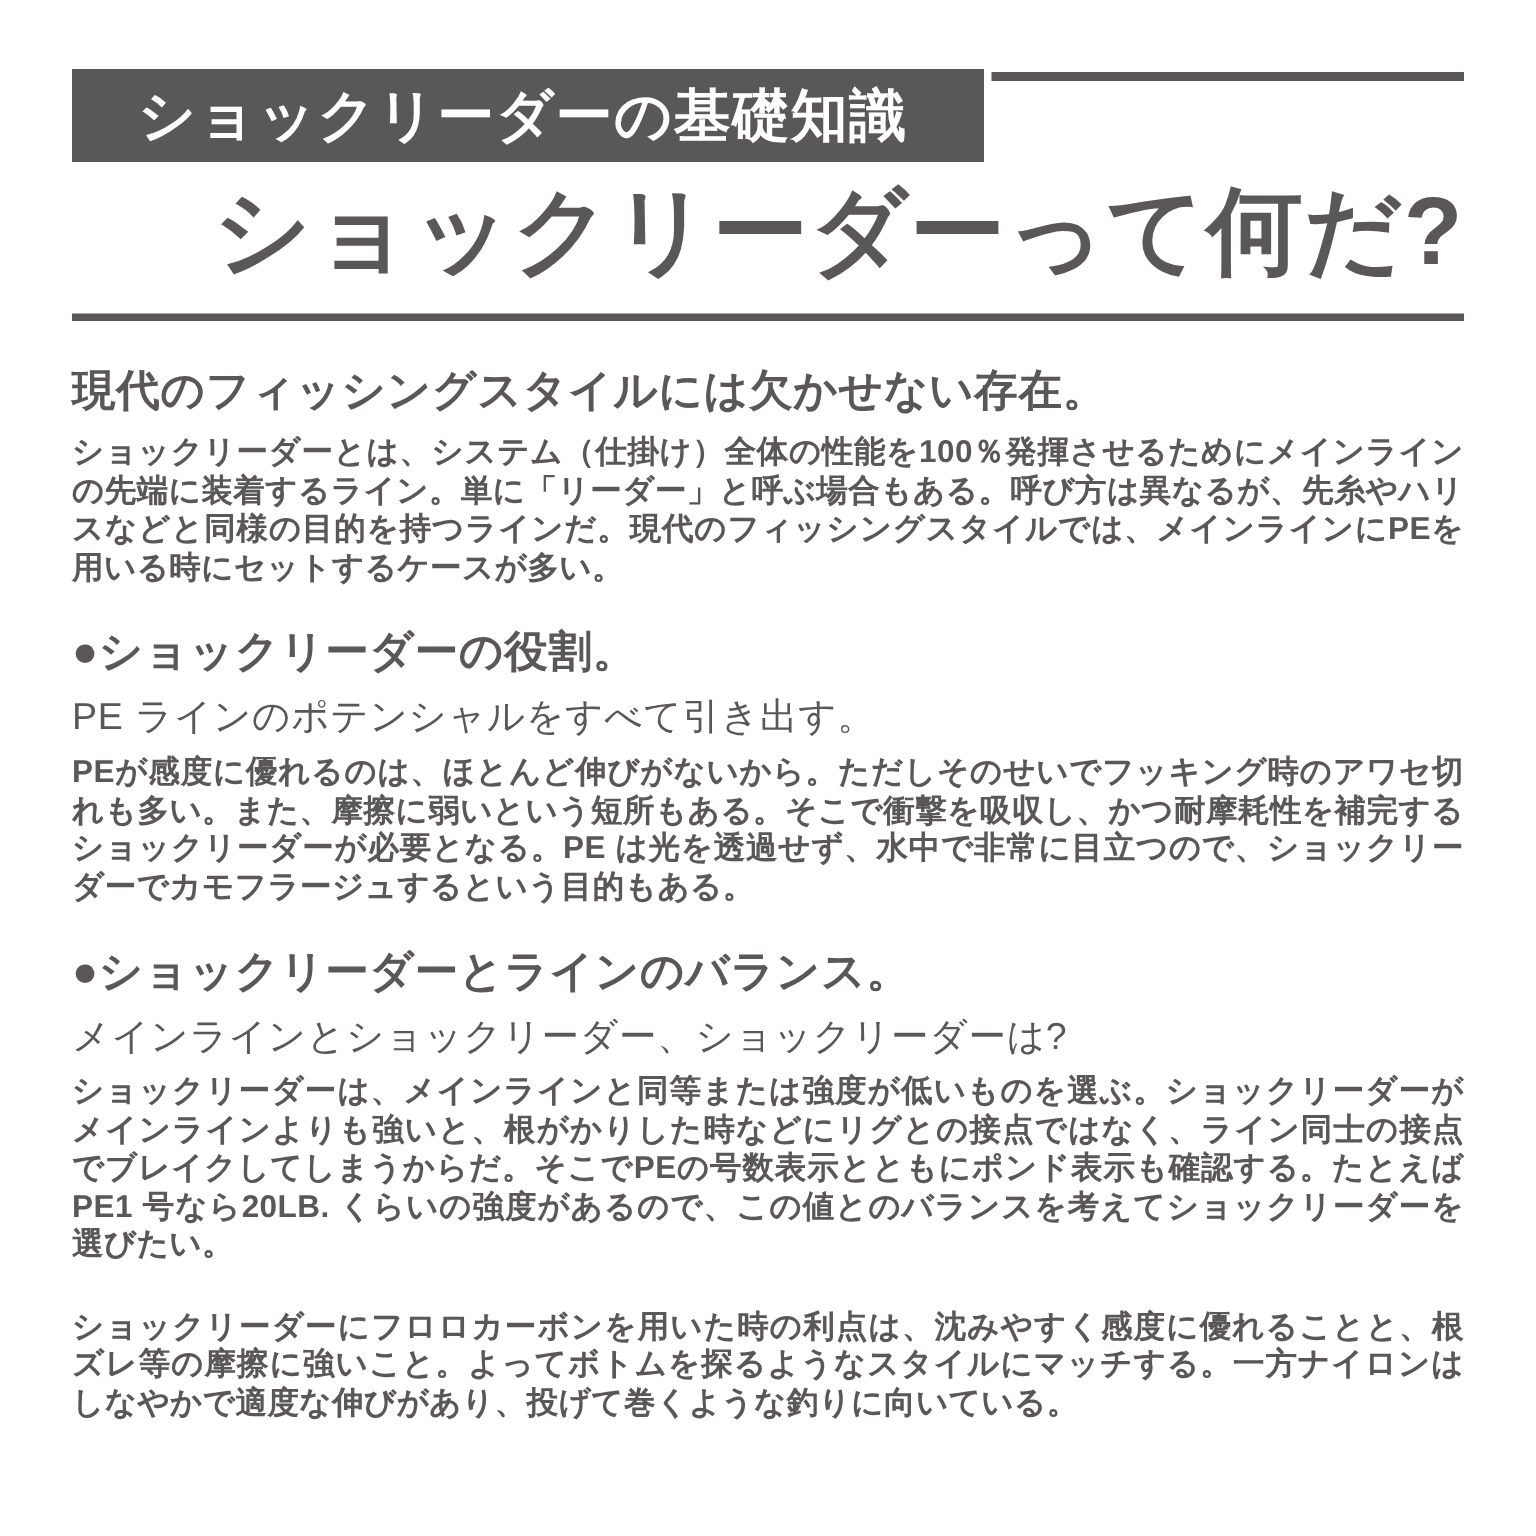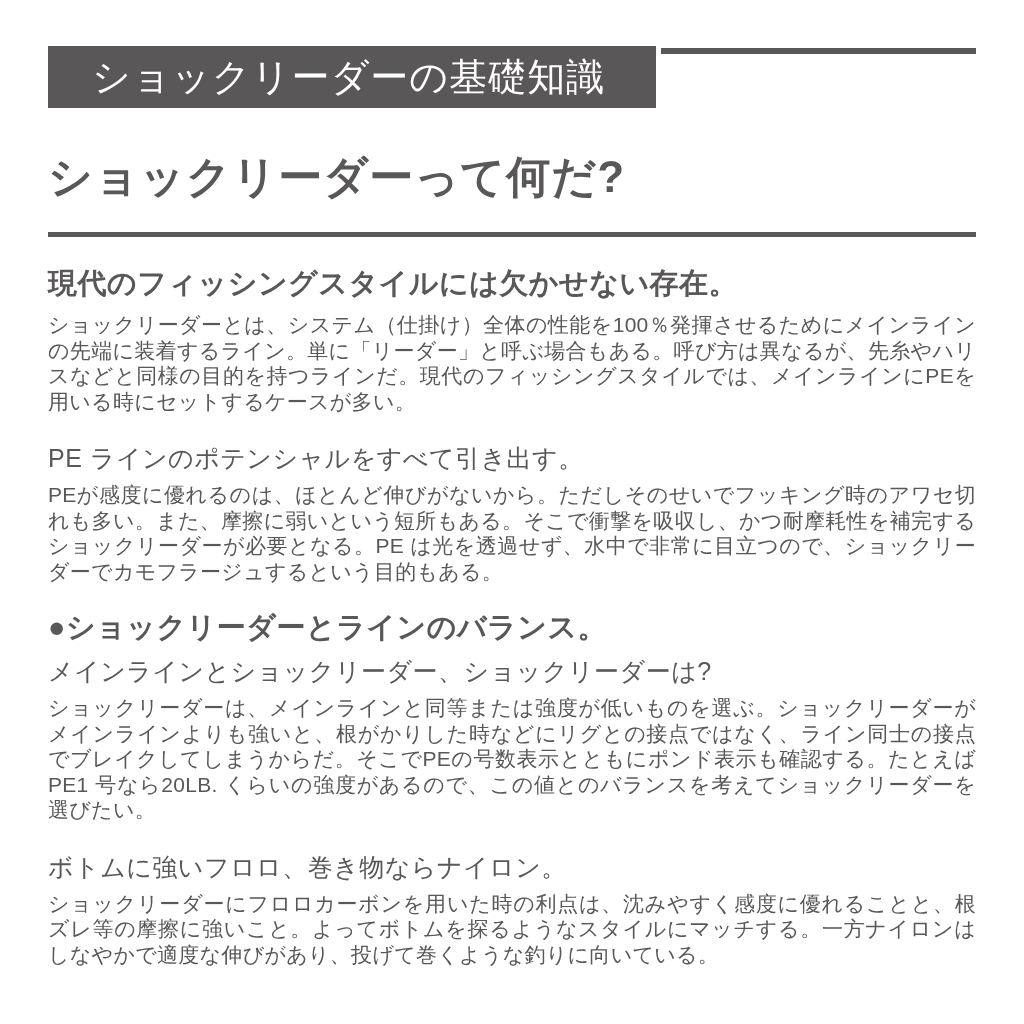--- a/index.html
+++ b/index.html
@@ -33,41 +33,42 @@
     top: 0;
     width: 608px;
     height: 62px;
     background: #595757;
     color: #ffffff;
     display: flex;
     align-items: center;
     box-sizing: border-box;
     padding-left: 44px;
     font-size: 38px;
-    font-weight: normal;
+    font-weight: bold;
     letter-spacing: 1px;
     white-space: nowrap;
   }
   .masthead-rule {
     position: absolute;
     left: 613px;
     right: 0;
     top: 2px;
     height: 6px;
     background: #595757;
   }
 
   
   .title {
-    margin: 26px 0 0 0;
-    font-size: 44px;
+    margin: 3px 0 0 0;
+    font-size: 64px;
     line-height: 86px;
     font-weight: bold;
     letter-spacing: 1px;
     white-space: nowrap;
+    text-align: right;
   }
   .title-rule {
     height: 5px;
     background: #595757;
     margin-top: 12px;
   }
 
   
   .content {
     margin-top: 32px;
@@ -87,21 +88,21 @@
     margin: 0 0 9px 0;
     font-size: 25px;
     line-height: 30px;
     font-weight: normal;
     letter-spacing: 0.5px;
   }
   p {
     margin: 0;
     font-size: 21px;
     line-height: 25.5px;
-    font-weight: normal;
+    font-weight: bold;
     text-align: justify;
     text-justify: inter-ideograph;
     letter-spacing: 0.3px;
   }
 </style>
 </head>
 <body>
 
 <div class="page">
 
@@ -117,29 +118,29 @@
   <div class="title-rule"></div>
 
   <div class="content">
 
     <section>
       <h2>現代のフィッシングスタイルには欠かせない存在。</h2>
       <p>ショックリーダーとは、システム（仕掛け）全体の性能を100％発揮させるためにメインラインの先端に装着するライン。単に「リーダー」と呼ぶ場合もある。呼び方は異なるが、先糸やハリスなどと同様の目的を持つラインだ。現代のフィッシングスタイルでは、メインラインにPEを用いる時にセットするケースが多い。</p>
     </section>
 
     <section>
+      <h2>●ショックリーダーの役割。</h2>
       <h3>PE ラインのポテンシャルをすべて引き出す。</h3>
       <p>PEが感度に優れるのは、ほとんど伸びがないから。ただしそのせいでフッキング時のアワセ切れも多い。また、摩擦に弱いという短所もある。そこで衝撃を吸収し、かつ耐摩耗性を補完するショックリーダーが必要となる。PE は光を透過せず、水中で非常に目立つので、ショックリーダーでカモフラージュするという目的もある。</p>
     </section>
 
     <section>
       <h2>●ショックリーダーとラインのバランス。</h2>
       <h3>メインラインとショックリーダー、ショックリーダーは?</h3>
       <p>ショックリーダーは、メインラインと同等または強度が低いものを選ぶ。ショックリーダーがメインラインよりも強いと、根がかりした時などにリグとの接点ではなく、ライン同士の接点でブレイクしてしまうからだ。そこでPEの号数表示とともにポンド表示も確認する。たとえば PE1 号なら20LB. くらいの強度があるので、この値とのバランスを考えてショックリーダーを選びたい。</p>
     </section>
 
     <section>
-      <h3>ボトムに強いフロロ、巻き物ならナイロン。</h3>
       <p>ショックリーダーにフロロカーボンを用いた時の利点は、沈みやすく感度に優れることと、根ズレ等の摩擦に強いこと。よってボトムを探るようなスタイルにマッチする。一方ナイロンはしなやかで適度な伸びがあり、投げて巻くような釣りに向いている。</p>
     </section>
 
   </div>
 </div>
 
 </body></html>

